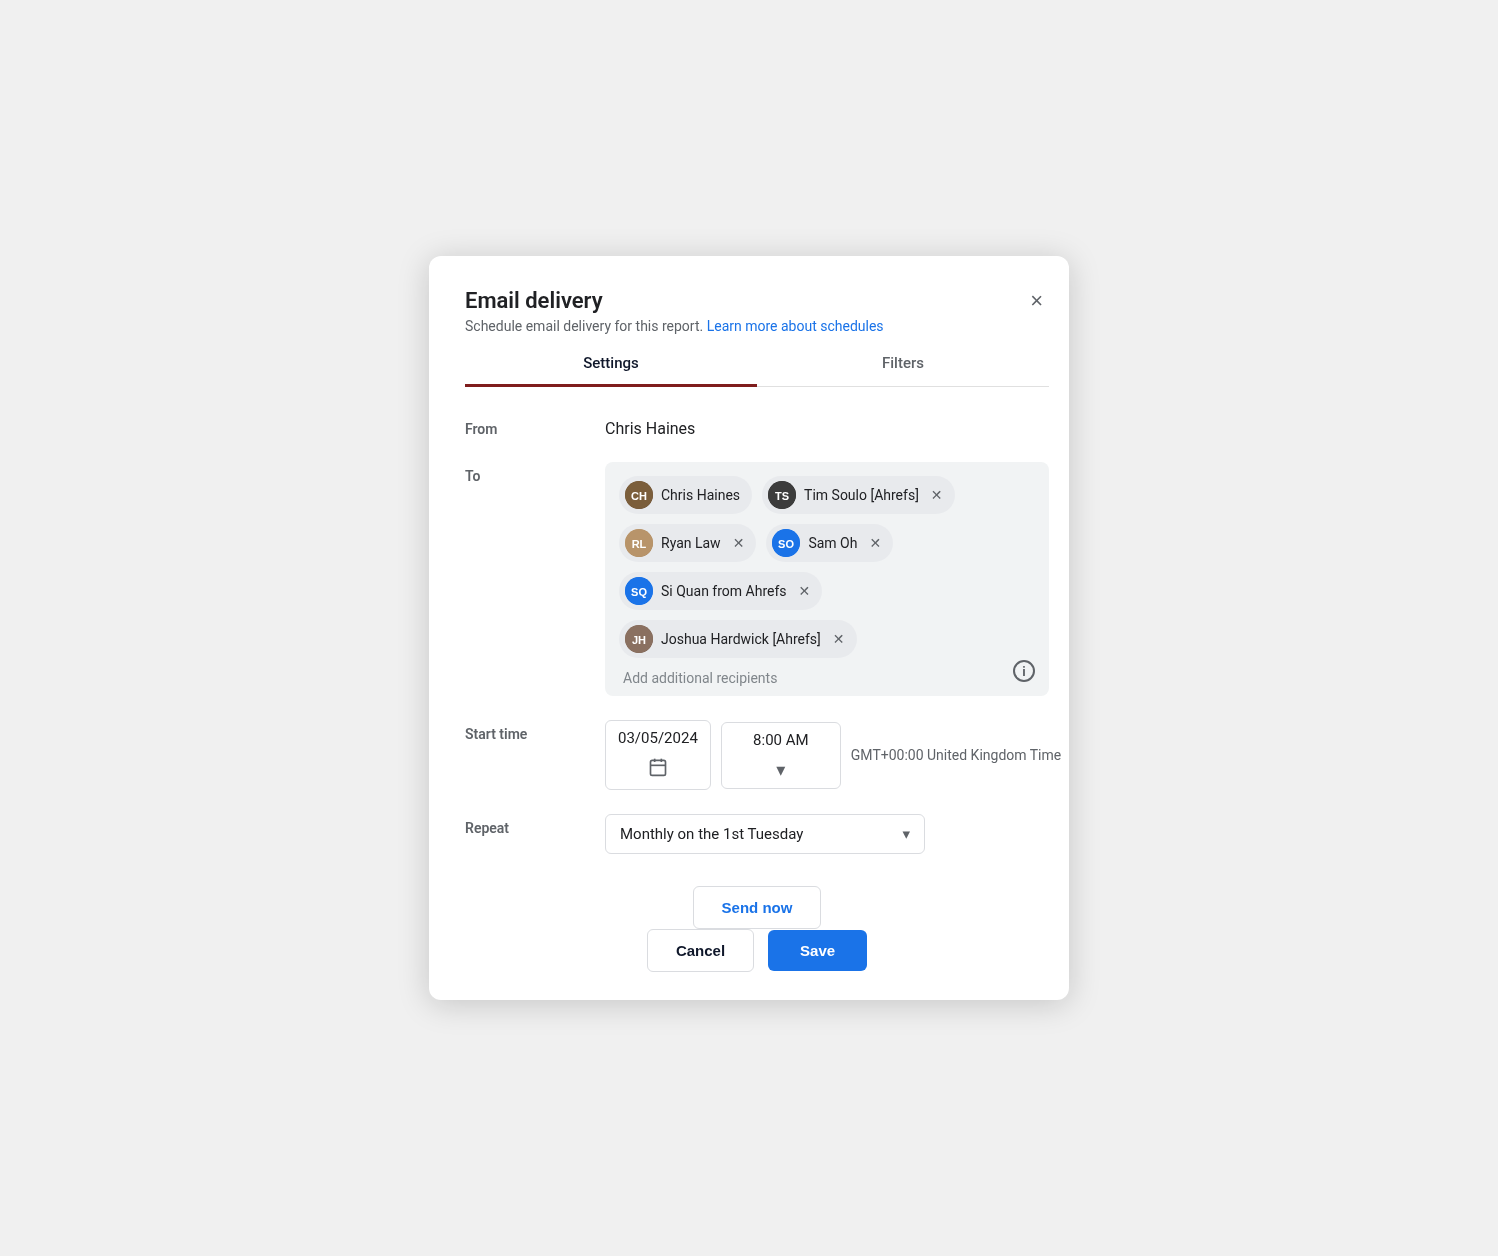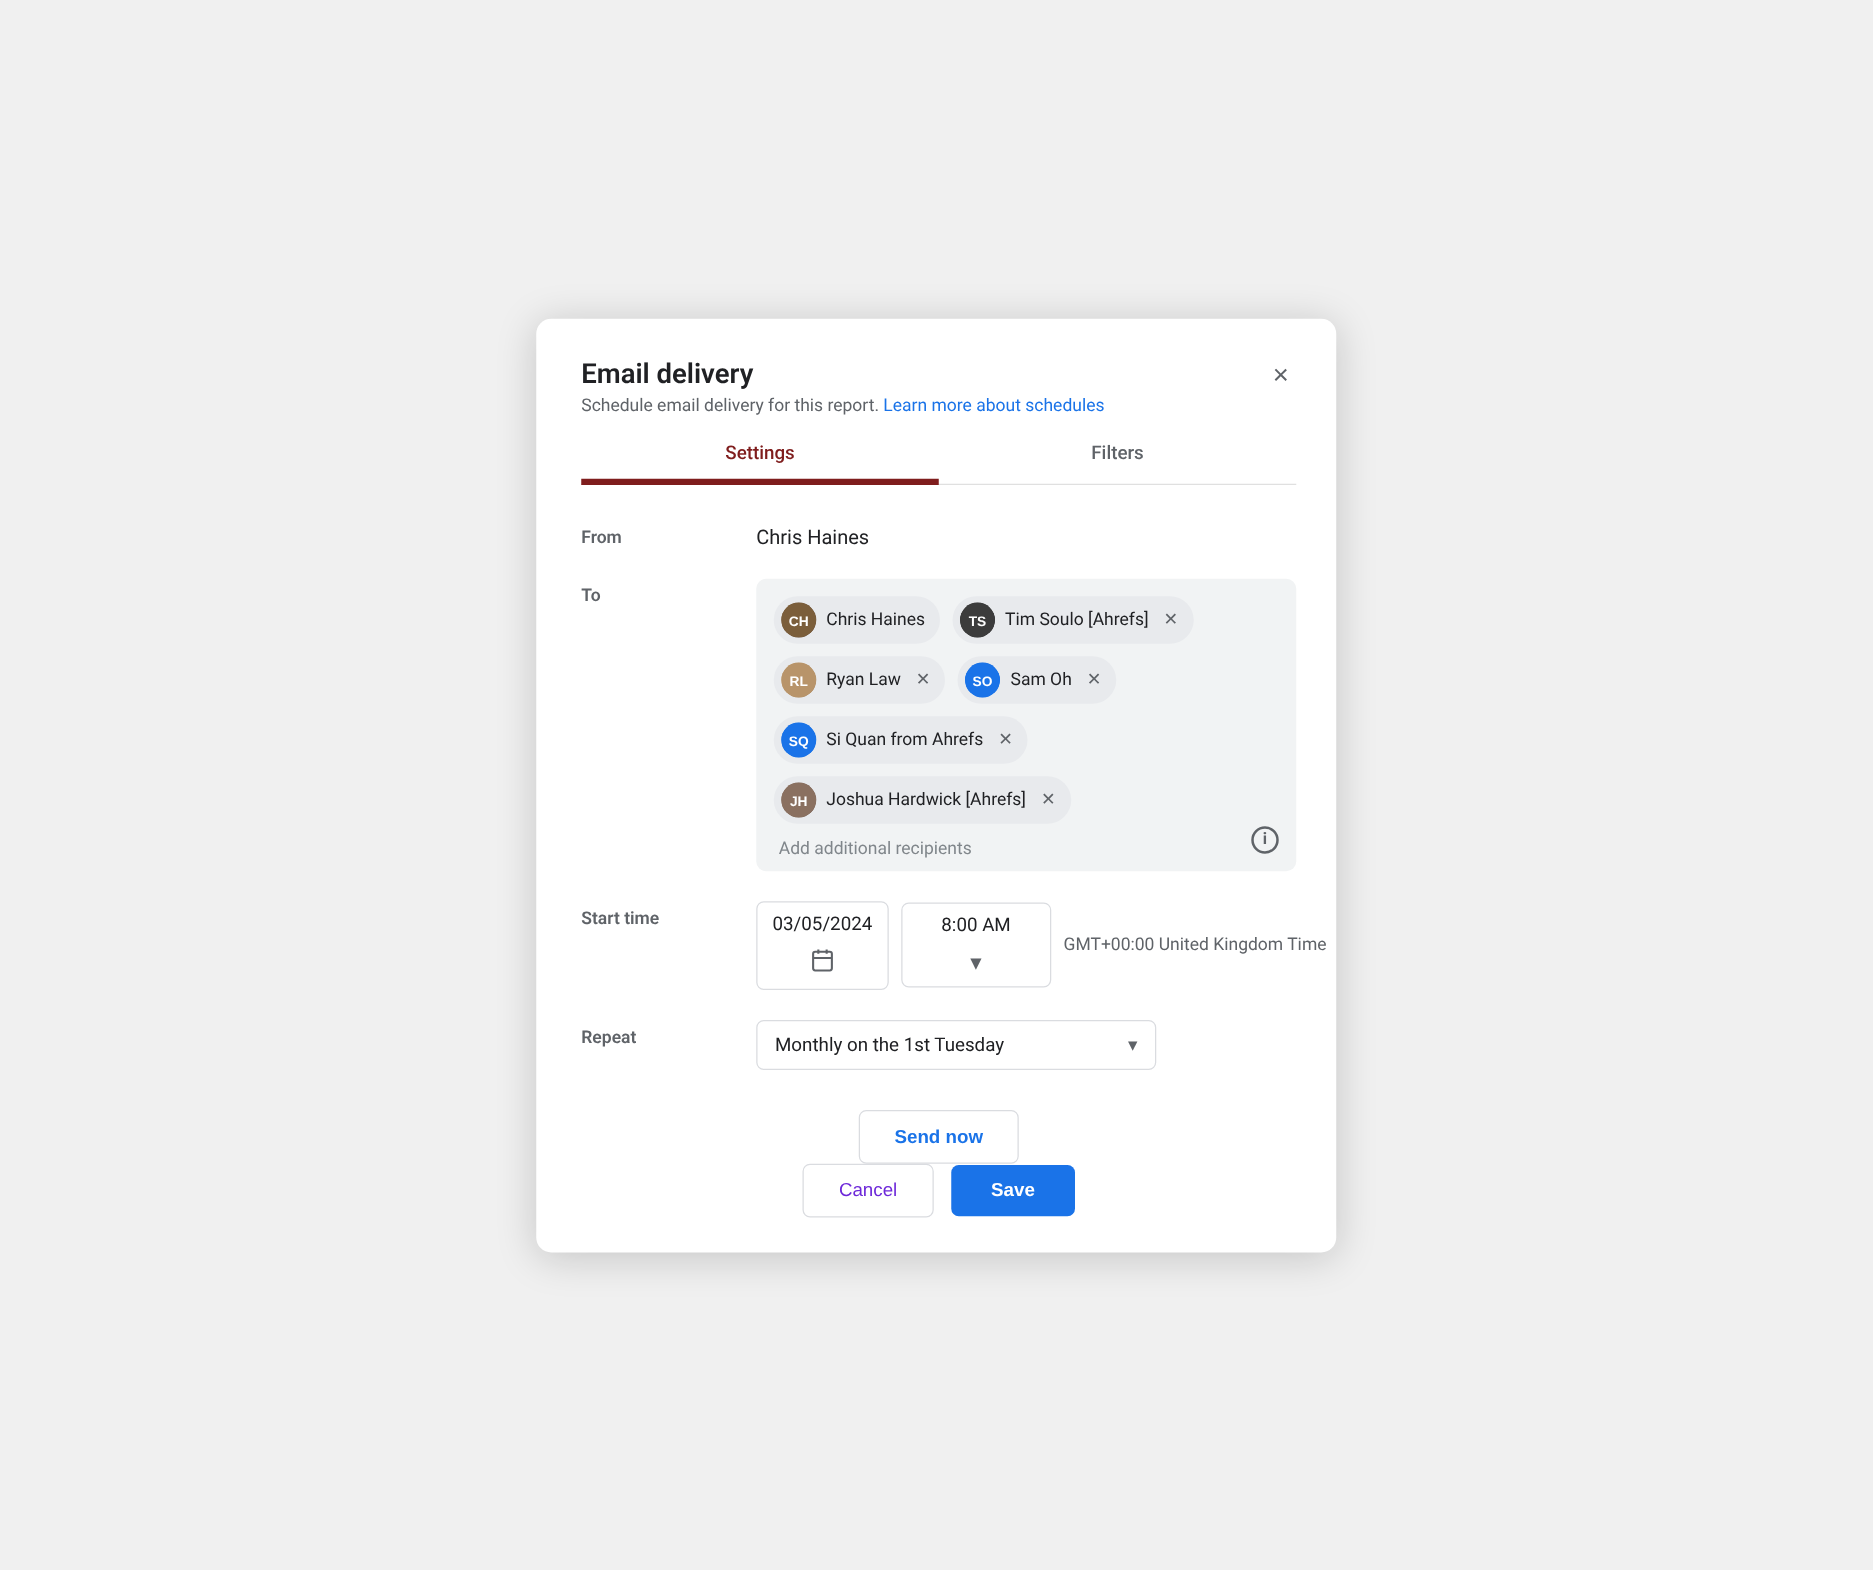--- a/index.html
+++ b/index.html
@@ -8,21 +8,21 @@
       background: #f0f0f0;
       display: flex;
       align-items: center;
       justify-content: center;
       min-height: 100vh;
     }
     .dialog {
       background: #fff;
       border-radius: 12px;
       width: 640px;
-      padding: 32px 32px 28px 36px;
+      padding: 32px 20px 28px 36px;
       box-shadow: 0 4px 32px rgba(0,0,0,0.18);
       position: relative;
     }
     .dialog-header {
       display: flex;
       align-items: flex-start;
       justify-content: space-between;
       margin-bottom: 4px;
     }
     .dialog-title {
@@ -60,22 +60,22 @@
       padding-bottom: 12px;
       font-size: 15px;
       font-weight: 500;
       color: #5f6368;
       cursor: pointer;
       border-bottom: 3px solid transparent;
       margin-bottom: -1px;
       transition: color 0.15s;
     }
     .tab.active {
-      color: #7f1d1d;
-      border-bottom: 5px solid #7f1d1d;
+      color: #0f172a;
+      border-bottom: 3px solid #7f1d1d;
     }
     .form-row {
       display: flex;
       align-items: flex-start;
       margin-bottom: 24px;
     }
     .form-label {
       font-size: 14px;
       font-weight: 600;
       color: #5f6368;
@@ -243,22 +243,22 @@
       display: flex;
       gap: 14px;
       align-items: center;
     }
     .btn-cancel {
       background: #fff;
       border: 1px solid #dadce0;
       border-radius: 6px;
       padding: 12px 28px;
       font-size: 15px;
-      font-weight: 400;
-      color: #6d28d9;
+      font-weight: 700;
+      color: #0f172a;
       cursor: pointer;
     }
     .btn-save {
       background: #1a73e8;
       border: none;
       border-radius: 6px;
       padding: 12px 32px;
       font-size: 15px;
       font-weight: 600;
       color: #fff;

